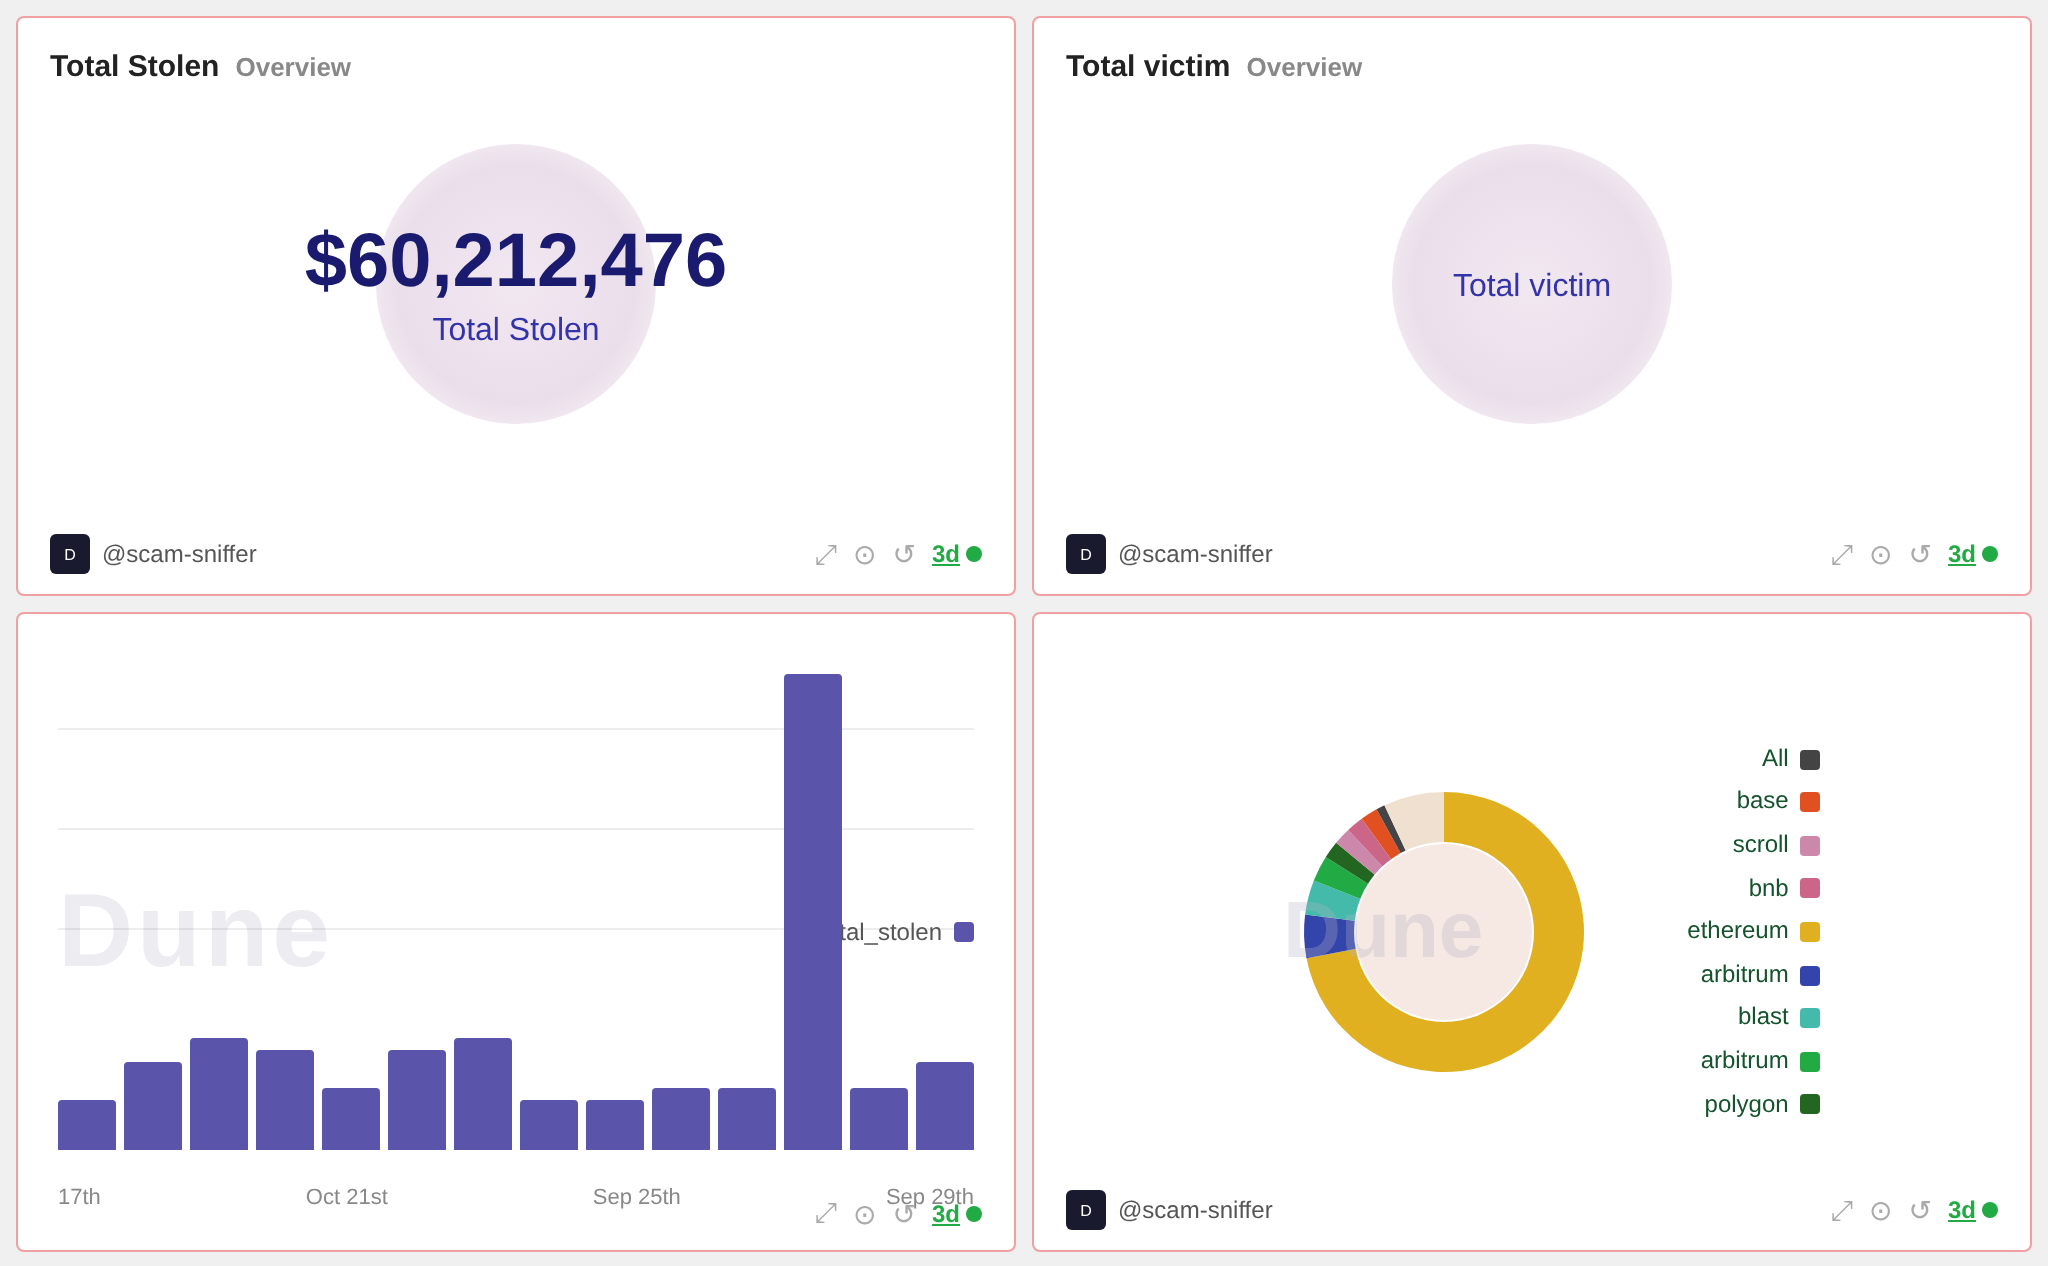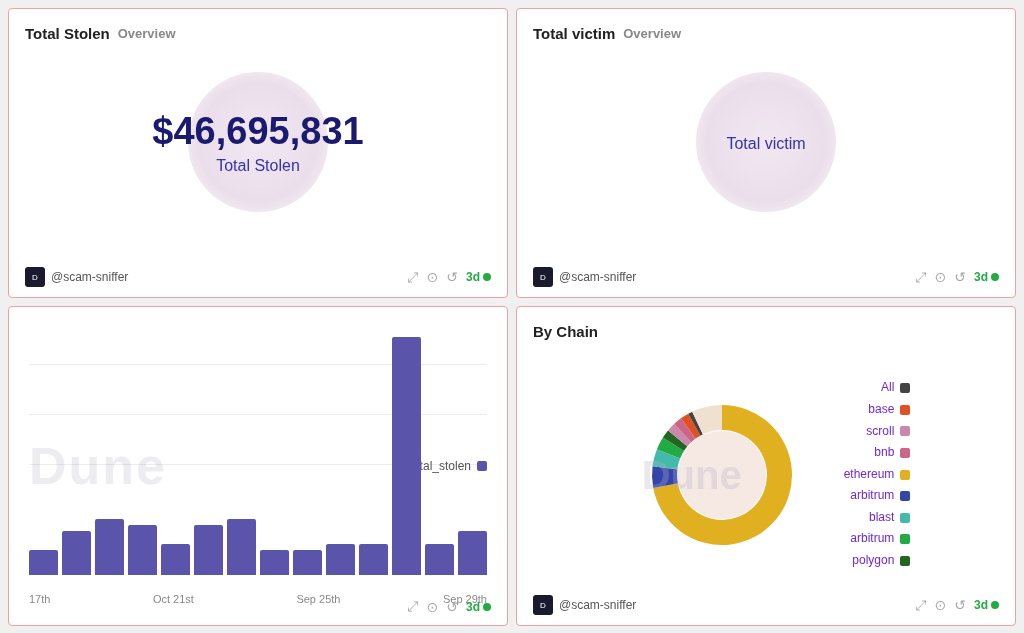--- a/index.html
+++ b/index.html
@@ -81,20 +81,21 @@
       font-size: 14px;
       cursor: pointer;
     }
     .badge-3d {
       color: #22aa44;
       font-size: 12px;
       font-weight: 600;
       display: flex;
       align-items: center;
       gap: 3px;
+      text-decoration: underline;
     }
     .badge-dot {
       width: 8px;
       height: 8px;
       border-radius: 50%;
       background: #22aa44;
     }
 
     
     .card-stolen .metric-area {
@@ -232,21 +233,21 @@
       top: 50%;
       transform: translateY(-50%);
       font-size: 40px;
       font-weight: 700;
       color: rgba(180,180,200,0.3);
       pointer-events: none;
     }
     .legend-list {
       list-style: none;
       font-size: 12px;
-      color: #6d28d9;
+      color: #14532d;
       line-height: 1.8;
       margin-left: 2px;
     }
     .legend-item {
       display: flex;
       align-items: center;
       justify-content: flex-end;
       gap: 6px;
     }
     .legend-item .l-dot {
@@ -261,21 +262,21 @@
 
 <div class="dashboard">
 
   <div class="card card-stolen">
     <div class="card-header">
       <span class="card-title">Total Stolen</span>
       <span class="card-subtitle">Overview</span>
     </div>
     <div class="metric-area">
       <div class="bg-circle"></div>
-      <div class="metric-value">$46,695,831</div>
+      <div class="metric-value">$60,212,476</div>
       <div class="metric-label">Total Stolen</div>
     </div>
     <div class="card-footer">
       <div class="footer-brand">
         <div class="brand-icon">D</div>
         <span>@scam-sniffer</span>
       </div>
       <div class="footer-actions">
         <span class="footer-icon">⤢</span>
         <span class="footer-icon">⊙</span>
@@ -358,23 +359,20 @@
         <span class="footer-icon">↺</span>
         <span class="badge-3d">
           <span>3d</span>
           <span class="badge-dot"></span>
         </span>
       </div>
     </div>
   </div>
 
   <div class="card card-donut">
-    <div class="card-header">
-      <span class="card-title">By Chain</span>
-    </div>
     <div class="donut-area">
       <div class="donut-container">
         <svg width="200" height="200" viewBox="0 0 200 200">
           <circle cx="100" cy="100" r="70" fill="white"></circle>
 
           <g id="donut-segments">
               <path d="M 100 100 L 100 30 A 70 70 0 1 1 31.239892448991796 113.11669202100072 Z" fill="#e0b020"></path>
               <path d="M 100 100 L 31.239892448991796 113.11669202100072 A 70 70 0 0 1 30.551970907986544 91.22667365049873 Z" fill="#3344aa"></path>
               <path d="M 100 100 L 30.551970907986544 91.22667365049873 A 70 70 0 0 1 34.91564598782239 74.23128131207258 Z" fill="#44bbaa"></path>
               <path d="M 100 100 L 34.91564598782239 74.23128131207258 A 70 70 0 0 1 40.897045214858935 62.49212435147025 Z" fill="#22aa44"></path>

